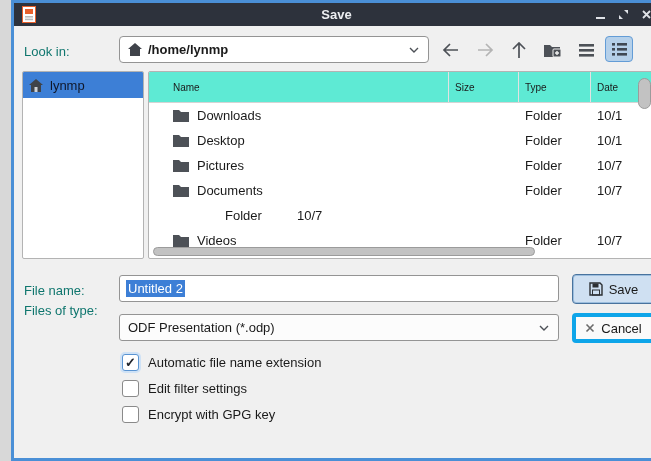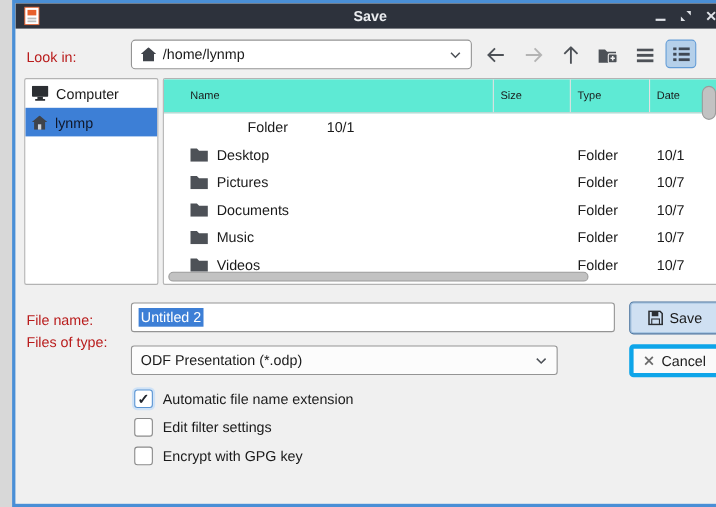--- a/index.html
+++ b/index.html
@@ -16,24 +16,24 @@
     position:absolute; left:0; top:0; right:0; height:23px;
     background:#2d323c; display:flex; align-items:center;
   }
   .titlebar .appicon { position:absolute; left:8px; top:3px; width:14px; height:17px; }
   .titlebar .title {
     flex:1; text-align:center; color:#eceef1; font-weight:bold; font-size:13px;
   }
   .win-controls { position:absolute; right:6px; top:0; height:23px; display:flex; align-items:center; gap:9px; }
   .win-btn { width:14px; height:14px; display:flex; align-items:center; justify-content:center; color:#dfe2e7; cursor:pointer; }
   
-  .label { position:absolute; color:#b91c1c; }
+  .label { position:absolute; color:#0f766e; }
   .combo {
     position:absolute; background:#ffffff; border:1px solid #949494; border-radius:4px;
-    display:flex; align-items:center; padding:0 8px; gap:6px;
+    display:flex; align-items:center; padding:0 8px; gap:6px;font-weight:bold;
   }
   .combo .chev { margin-left:auto; }
   .navbtn { position:absolute; width:28px; height:26px; display:flex; align-items:center; justify-content:center; border-radius:4px; cursor:pointer; }
   .navbtn.active { background:#b5d0ea; border:1px solid #639cd6; }
   
   .sidebar {
     position:absolute; left:8px; top:68px; width:122px; height:188px;
     background:#ffffff; border:1px solid #b3b3b3; border-radius:2px; overflow:hidden;
   }
   .side-item { height:26px; display:flex; align-items:center; gap:7px; padding:0 6px; cursor:pointer; }
@@ -63,21 +63,21 @@
   .hscroll .thumb { position:absolute; left:0; top:0; height:9px; width:79%;
     background:#c2c2c2; border:1px solid #9b9b9b; border-radius:5px; }
   
   .textinput {
     position:absolute; left:105px; top:272px; width:440px; height:27px;
     background:#ffffff; border:1px solid #949494; border-radius:3px;
     display:flex; align-items:center; padding:0 6px;
   }
   .textinput .sel { background:#3d7fd6; color:#ffffff; padding:1px 2px; }
   .select {
-    position:absolute; left:105px; top:311px; width:388px; height:27px;
+    position:absolute; left:105px; top:311px; width:440px; height:27px;
     background:#fcfcfc; border:1px solid #949494; border-radius:3px;
     display:flex; align-items:center; padding:0 8px; cursor:pointer;
   }
   .select .chev { margin-left:auto; }
   .btn {
     position:absolute; width:83px; height:30px; border-radius:4px;
     display:flex; align-items:center; justify-content:center; gap:6px; cursor:pointer;
     font-size:13px;
   }
   .btn.save { left:558px; top:271px; background:#cfe0f2; border:1px solid #49739e; box-shadow:inset 0 0 0 1px #9cbede; }
@@ -173,30 +173,20 @@
         <rect x="1" y="0" width="3" height="2.6" fill="#3f4854"></rect>
         <rect x="6" y="0" width="10" height="2.6" fill="#3f4854"></rect>
         <rect x="1" y="5" width="3" height="2.6" fill="#3f4854"></rect>
         <rect x="6" y="5" width="10" height="2.6" fill="#3f4854"></rect>
         <rect x="1" y="10" width="3" height="2.6" fill="#3f4854"></rect>
         <rect x="6" y="10" width="10" height="2.6" fill="#3f4854"></rect>
       </svg>
   </span>
 
   <div class="sidebar">
-  <div class="side-item">
-    <span class="sicon">
-          <svg width="15" height="14" viewBox="0 0 15 14">
-            <rect x="0" y="0" width="15" height="10" rx="1" fill="#2c2f33"></rect>
-            <rect x="5" y="10" width="5" height="2" fill="#2c2f33"></rect>
-            <rect x="3" y="12" width="9" height="1.6" fill="#2c2f33"></rect>
-          </svg>
-        </span>
-    <span class="slabel">Computer</span>
-  </div>
 
   <div class="side-item selected">
     <span class="sicon">
           <svg width="14" height="13" viewBox="0 0 14 13">
             <path d="M7 0 L14 6 L12 6 L12 13 L2 13 L2 6 L0 6 Z" fill="#3f434a"></path>
             <rect x="5.5" y="8" width="3" height="5" fill="#cfd3d9"></rect>
           </svg>
         </span>
     <span class="slabel">lynmp</span>
   </div>
@@ -204,20 +194,28 @@
 
   <div class="filepanel">
     <div class="thead">
       <span class="th c-name">Name</span>
       <span class="th c-size">Size</span>
       <span class="th c-type">Type</span>
       <span class="th c-date">Date</span>
     </div>
     <div class="tbody">
   <div class="trow">
+    <span class="td c-name">
+      <span>
+        <svg width="16" height="13" viewBox="0 0 16 13">
+                <path d="M0 1 L6 1 L8 3 L16 3 L16 13 L0 13 Z" fill="#4d5157"></path>
+              </svg>
+      </span>
+      <span class="rname">Downloads</span>
+    </span>
     <span class="td c-size rsize"></span>
     <span class="td c-type rtype">Folder</span>
     <span class="td c-date rdate">10/1</span>
   </div>
 
   <div class="trow">
     <span class="td c-name">
       <span>
         <svg width="16" height="13" viewBox="0 0 16 13">
                 <path d="M0 1 L6 1 L8 3 L16 3 L16 13 L0 13 Z" fill="#4d5157"></path>
@@ -252,28 +250,20 @@
               </svg>
       </span>
       <span class="rname">Documents</span>
     </span>
     <span class="td c-size rsize"></span>
     <span class="td c-type rtype">Folder</span>
     <span class="td c-date rdate">10/7</span>
   </div>
 
   <div class="trow">
-    <span class="td c-name">
-      <span>
-        <svg width="16" height="13" viewBox="0 0 16 13">
-                <path d="M0 1 L6 1 L8 3 L16 3 L16 13 L0 13 Z" fill="#4d5157"></path>
-              </svg>
-      </span>
-      <span class="rname">Music</span>
-    </span>
     <span class="td c-size rsize"></span>
     <span class="td c-type rtype">Folder</span>
     <span class="td c-date rdate">10/7</span>
   </div>
 
   <div class="trow">
     <span class="td c-name">
       <span>
         <svg width="16" height="13" viewBox="0 0 16 13">
                 <path d="M0 1 L6 1 L8 3 L16 3 L16 13 L0 13 Z" fill="#4d5157"></path>

